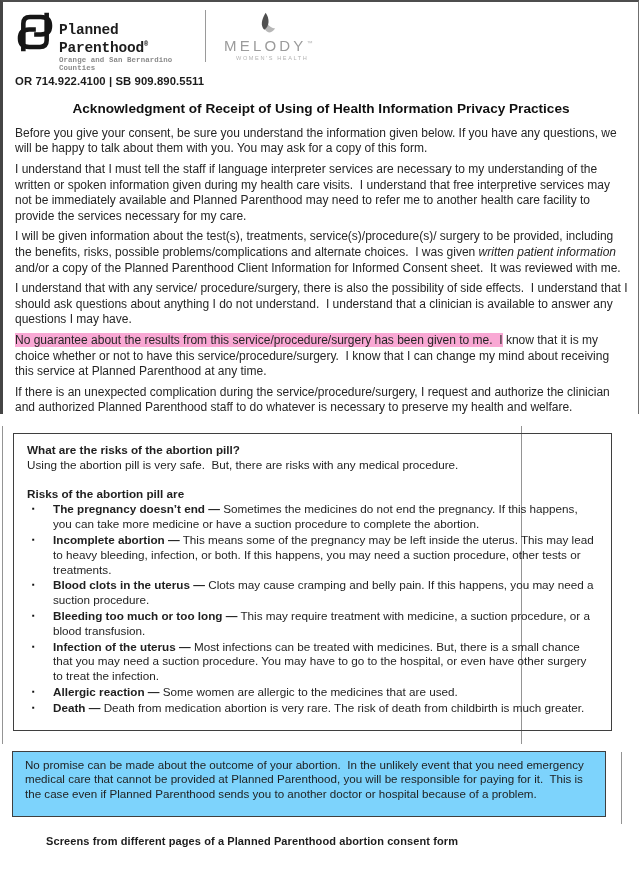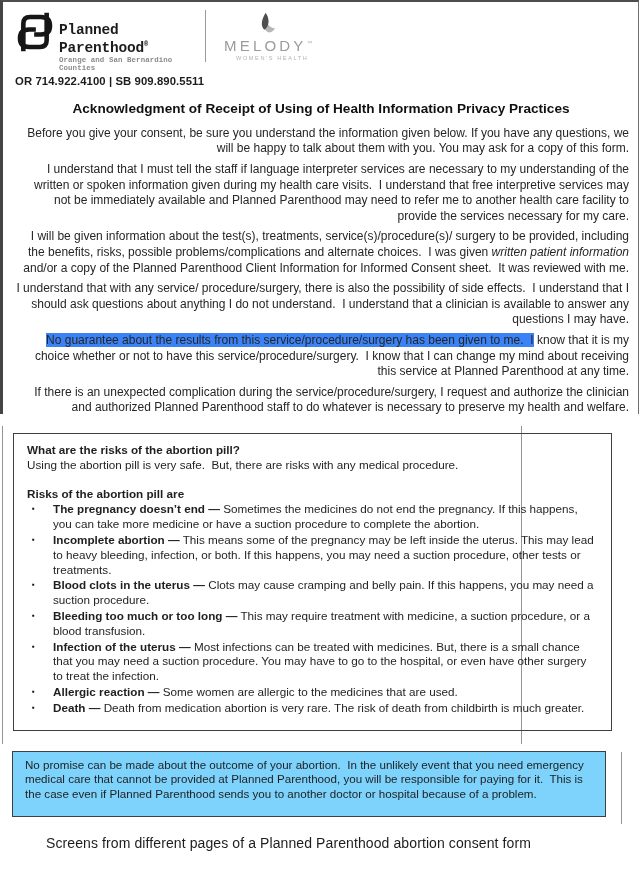--- a/index.html
+++ b/index.html
@@ -26,23 +26,23 @@
   .pp-phones { font-weight:bold; font-size:11.3px; color:#1c1c1c; margin-top:3px; letter-spacing:0.1px; white-space:nowrap; }
   .logo-divider { width:1px; height:52px; background:#9a9a9a; margin-left:8px; flex:0 0 auto; }
   .melody-block { margin-left:18px; width:120px; text-align:left; }
   .melody-leaf { width:30px; height:26px; display:block; margin-left:28px; }
   .melody-name { font-size:15px; color:#9b9b9b; letter-spacing:3.2px; line-height:15px; }
   .melody-name sup { font-size:6px; color:#b5b5b5; letter-spacing:0; }
   .melody-tagline { font-size:5.6px; color:#b3b3b3; letter-spacing:1.6px; margin:2px 0 0 12px; }
 
   .form-title { text-align:center; font-weight:bold; font-size:13.6px; line-height:17px; color:#111; margin-top:13px; }
 
-  .para { font-size:12px; line-height:15.6px; margin-top:5px; white-space:pre-wrap; width:614px;text-align:right; }
+  .para { font-size:12px; line-height:15.6px; margin-top:5px; white-space:pre-wrap; width:614px; }
   .para:first-of-type { margin-top:9px; }
-  .hl { background:#3b82f6;margin-top:16px; }
+  .hl { background:#f9a8d4;margin-top:16px; }
   .it { font-style:italic; }
 
   
   .sec2 {
     position:absolute; top:426px; left:2px; width:520px; height:318px;
     border-left:1px solid #949494; border-right:1px solid #949494; background:#fff;
   }
   .risks-box {
     margin:7px 0 0 10px; width:599px; min-height:298px;
     border:1.5px solid #3f3f3f; padding:9px 13px 10px 13px;
@@ -60,21 +60,21 @@
   
   .outcome-box {
     position:absolute; top:751px; left:12px; width:594px; min-height:66px;
     border:1.5px solid #3f3f3f; padding:6px 12px 7px 12px; background:#7dd3fc;
     font-size:11.6px; line-height:14.3px; color:#1f1f1f; white-space:pre-wrap;
   }
   .edge-line-right { position:absolute; top:752px; left:621px; width:1px; height:72px; background:#949494; }
 
   .caption {
     position:absolute; top:835px; left:46px;
-    font-weight:normal; font-size:14px; color:#1d1d1d; letter-spacing:0.1px;text-align:right;
+    font-weight:bold; font-size:11px; color:#1d1d1d; letter-spacing:0.1px;text-align:right;
   }
 </style>
 </head>
 <body>
 
 <div class="sec1">
   <div class="hdr">
     <div class="pp-block">
       <div class="pp-top">
         <svg class="pp-mark" viewBox="0 0 48 48" aria-hidden="true">

